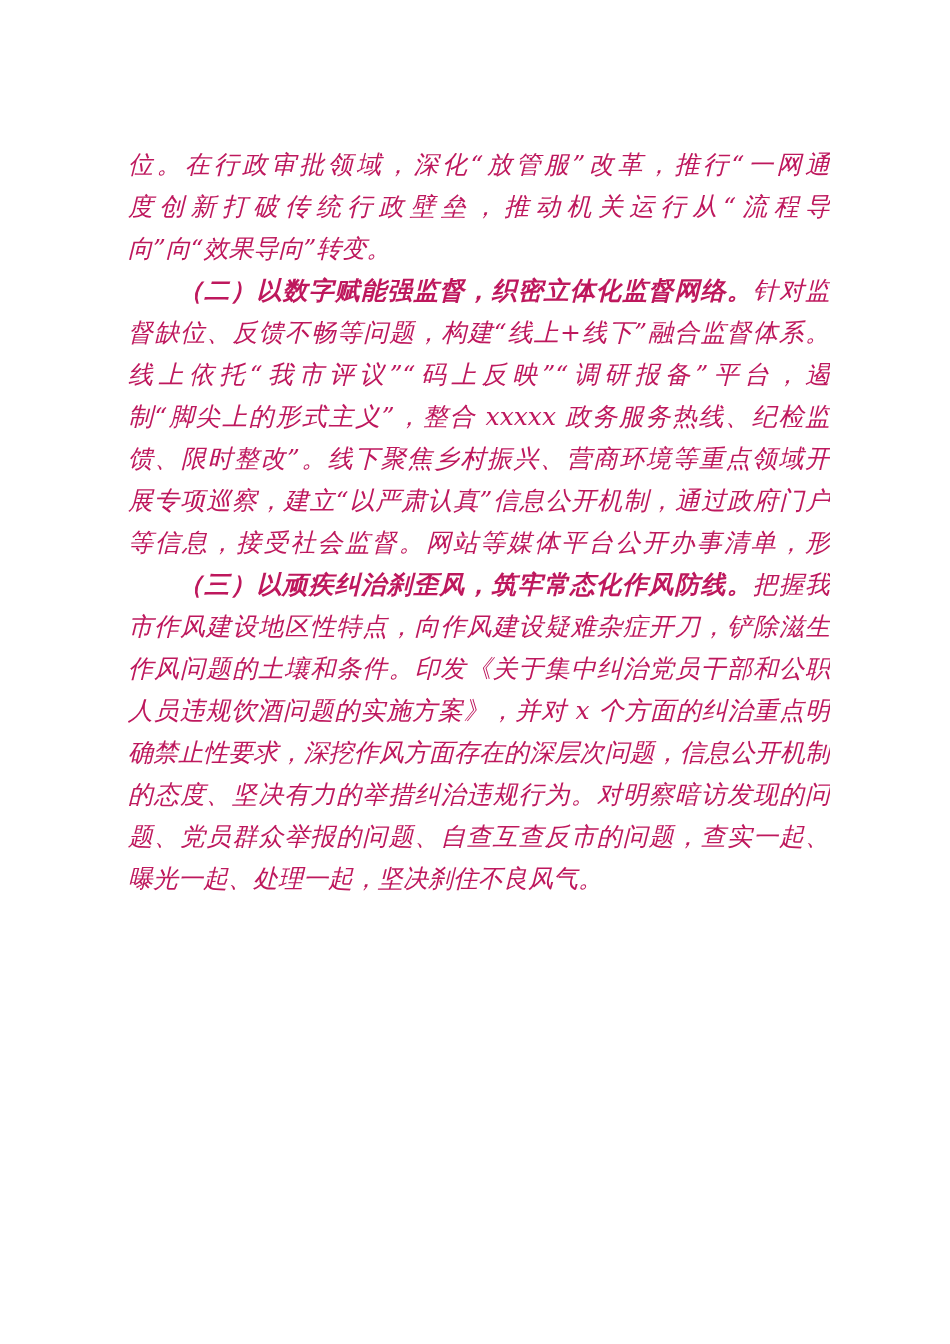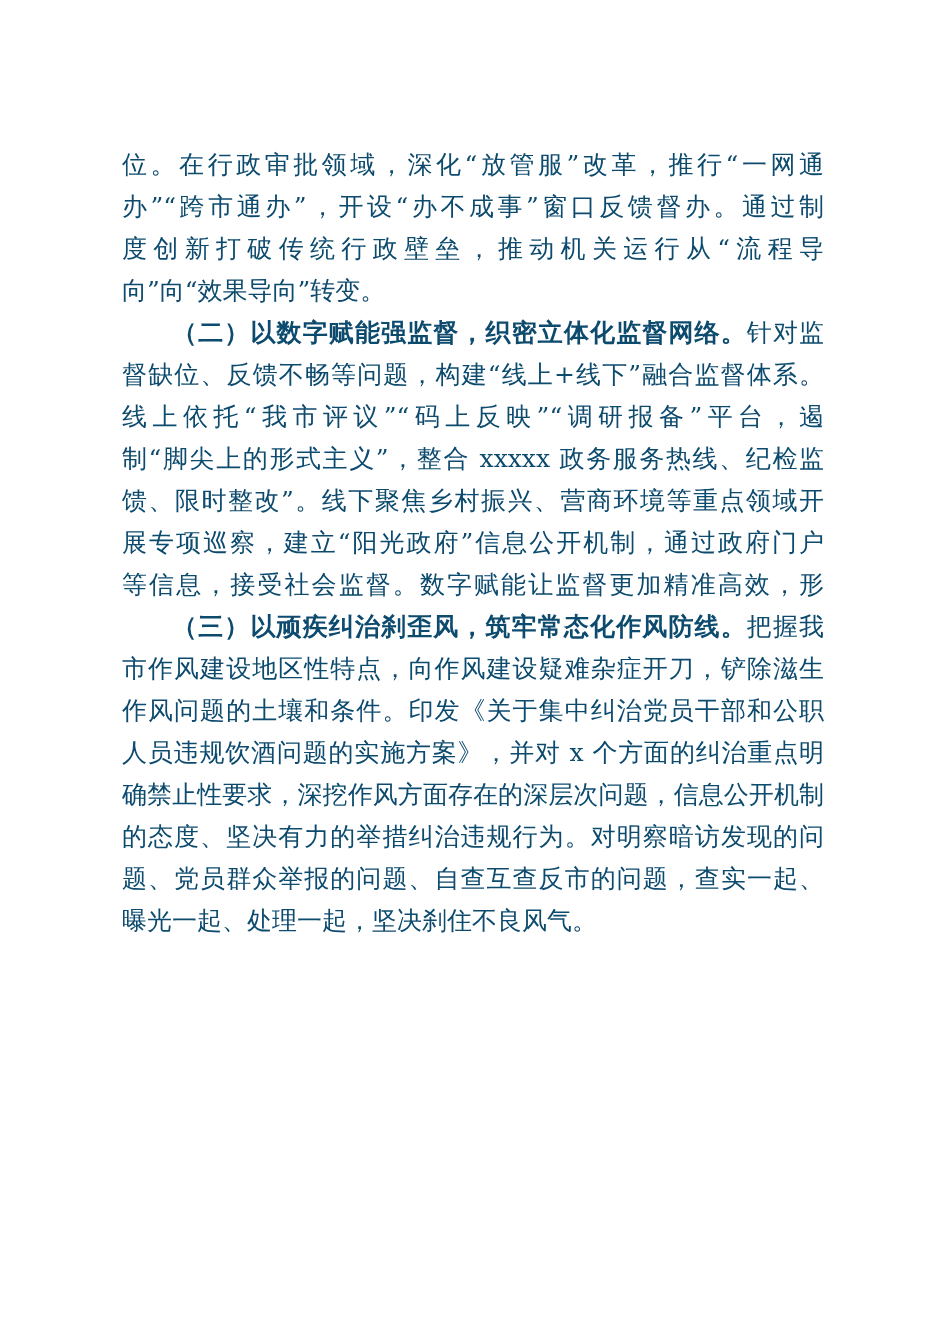--- a/index.html
+++ b/index.html
@@ -1,54 +1,53 @@
 <!DOCTYPE html>
 <html><head>
 <meta charset="utf-8">
 <style>
   html, body { margin: 0; padding: 0; background: #ffffff; }
   body { width: 950px; height: 1344px; position: relative; overflow: hidden; }
   .page {
     position: absolute; left: 0; top: 0; width: 950px; height: 1344px; background: #fff;
   }
   .body-text {
-    position: absolute; left: 122px; top: 144px; width: 702px;
+    position: absolute; left: 128px; top: 144px; width: 702px;
     font-family: "DejaVu Serif", "Liberation Serif", serif;
-    font-size: 25px; color: #0c4a6e;
+    font-size: 25px; color: #be185d; font-style: italic;
   }
   .line {
     height: 42px; line-height: 42px; white-space: nowrap;
     text-align: justify; text-align-last: justify;
     overflow: hidden;
   }
   .line.last { text-align-last: left; }
   .line.indent { padding-left: 50px; }
   .heading { font-weight: bold; }
 </style>
 </head>
 <body>
 
 <div class="page">
   <div class="body-text">
 
     <div>
       <div class="line">位。在行政审批领域，深化“放管服”改革，推行“一网通</div>
-      <div class="line">办”“跨市通办”，开设“办不成事”窗口反馈督办。通过制</div>
       <div class="line">度创新打破传统行政壁垒，推动机关运行从“流程导</div>
       <div class="line last">向”向“效果导向”转变。</div>
     </div>
 
     <div>
       <div class="line indent"><span class="heading">（二）以数字赋能强监督，织密立体化监督网络。</span><span>针对监</span></div>
       <div class="line">督缺位、反馈不畅等问题，构建“线上+线下”融合监督体系。</div>
       <div class="line">线上依托“我市评议”“码上反映”“调研报备”平台，遏</div>
       <div class="line">制“脚尖上的形式主义”，整合 xxxxx 政务服务热线、纪检监</div>
       <div class="line">馈、限时整改”。线下聚焦乡村振兴、营商环境等重点领域开</div>
-      <div class="line">展专项巡察，建立“阳光政府”信息公开机制，通过政府门户</div>
-      <div class="line">等信息，接受社会监督。数字赋能让监督更加精准高效，形</div>
+      <div class="line">展专项巡察，建立“以严肃认真”信息公开机制，通过政府门户</div>
+      <div class="line">等信息，接受社会监督。网站等媒体平台公开办事清单，形</div>
     </div>
 
     <div>
       <div class="line indent"><span class="heading">（三）以顽疾纠治刹歪风，筑牢常态化作风防线。</span><span>把握我</span></div>
       <div class="line">市作风建设地区性特点，向作风建设疑难杂症开刀，铲除滋生</div>
       <div class="line">作风问题的土壤和条件。印发《关于集中纠治党员干部和公职</div>
       <div class="line">人员违规饮酒问题的实施方案》，并对 x 个方面的纠治重点明</div>
       <div class="line">确禁止性要求，深挖作风方面存在的深层次问题，信息公开机制</div>
       <div class="line">的态度、坚决有力的举措纠治违规行为。对明察暗访发现的问</div>
       <div class="line">题、党员群众举报的问题、自查互查反市的问题，查实一起、</div>

